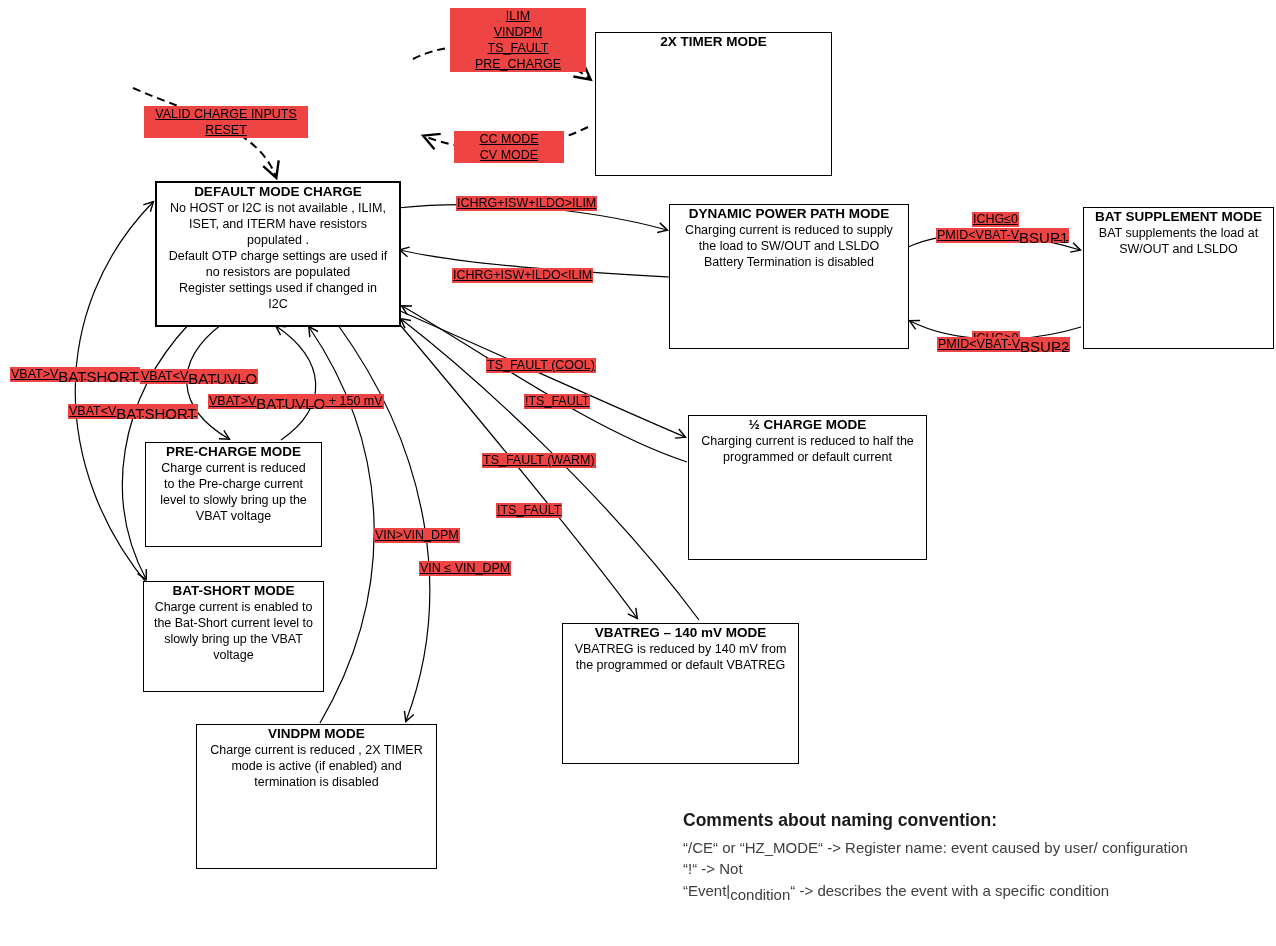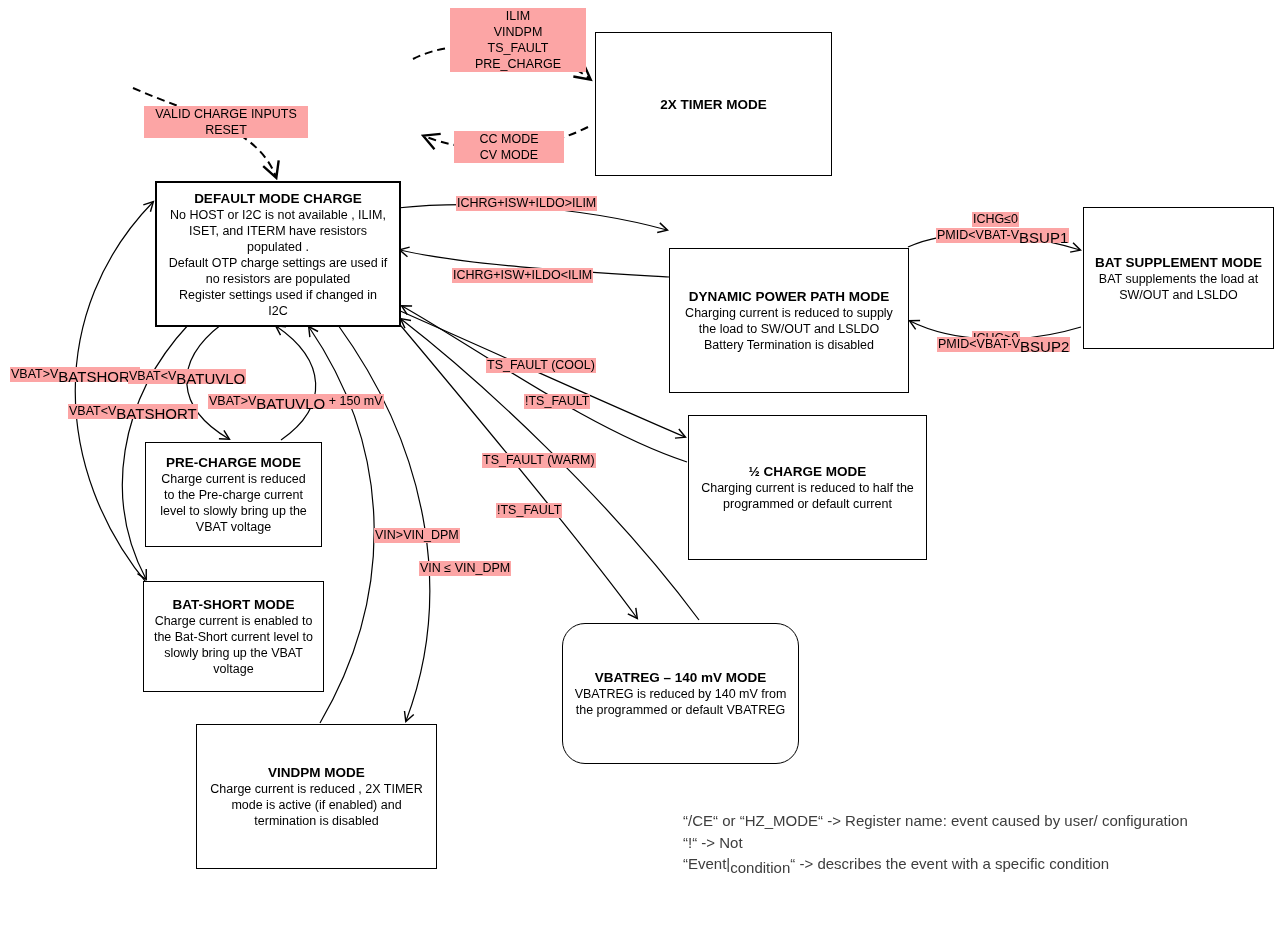--- a/index.html
+++ b/index.html
@@ -1,24 +1,24 @@
 <!DOCTYPE html>
 <html><head>
 <meta charset="utf-8">
 <style>
   html,body{margin:0;padding:0;background:#fff;}
   #canvas{position:relative;width:1276px;height:946px;background:#fff;overflow:hidden;
           font-family:"Liberation Sans",sans-serif;color:#000;}
   #wires{position:absolute;left:0;top:0;z-index:1;}
   .box{position:absolute;z-index:2;border:1.5px solid #000;background:#fff;
-       display:flex;flex-direction:column;align-items:center;justify-content:center;
+       display:flex;flex-direction:column;align-items:center;
        text-align:center;font-size:12.5px;line-height:16px;}
   .box-title{font-weight:bold;font-size:13.5px;line-height:17px;}
-  .lbl{position:absolute;z-index:3;background:#fca5a5;font-size:12.5px;line-height:15px;
-       white-space:nowrap;padding:0 1px;}
+  .lbl{position:absolute;z-index:3;background:#ef4444;font-size:12.5px;line-height:15px;
+       white-space:nowrap;padding:0 1px;text-decoration:underline;}
   .stack{text-align:center;line-height:16px;}
   sub{font-size:15px;vertical-align:sub;line-height:0;}
   .comments{position:absolute;z-index:3;color:#3d3d3d;font-size:15px;line-height:21.5px;}
   .c-head{font-weight:bold;font-size:17.5px;color:#1a1a1a;margin-bottom:5px;}
 </style>
 </head>
 <body>
 
 <div id="canvas">
 
@@ -65,21 +65,21 @@
     <div class="box-title">DEFAULT MODE CHARGE</div>
     <div>No HOST or I2C is not available , ILIM,</div>
     <div>ISET, and ITERM have resistors</div>
     <div>populated .</div>
     <div>Default OTP charge settings are used if</div>
     <div>no resistors are populated</div>
     <div>Register settings used if changed in</div>
     <div>I2C</div>
   </div>
 
-  <div class="box" style="left:669px;top:204px;width:238px;height:143px;margin-top:44px;">
+  <div class="box" style="left:669px;top:204px;width:238px;height:143px;">
     <div class="box-title">DYNAMIC POWER PATH MODE</div>
     <div>Charging current is reduced to supply</div>
     <div>the load to SW/OUT and LSLDO</div>
     <div>Battery Termination is disabled</div>
   </div>
 
   <div class="box" style="left:1083px;top:207px;width:189px;height:140px;">
     <div class="box-title">BAT SUPPLEMENT MODE</div>
     <div>BAT supplements the load at</div>
     <div>SW/OUT and LSLDO</div>
@@ -107,21 +107,21 @@
     <div>mode is active (if enabled) and</div>
     <div>termination is disabled</div>
   </div>
 
   <div class="box" style="left:688px;top:415px;width:237px;height:143px;">
     <div class="box-title">½ CHARGE MODE</div>
     <div>Charging current is reduced to half the</div>
     <div>programmed or default current</div>
   </div>
 
-  <div class="box" style="left:562px;top:623px;width:235px;height:139px;border-radius:23px;">
+  <div class="box" style="left:562px;top:623px;width:235px;height:139px;">
     <div class="box-title">VBATREG – 140 mV MODE</div>
     <div>VBATREG is reduced by 140 mV from</div>
     <div>the programmed or default VBATREG</div>
   </div>
 
   <div class="lbl stack" style="left:450px;top:8px;width:134px;">
     <div>ILIM</div>
     <div>VINDPM</div>
     <div>TS_FAULT</div>
     <div>PRE_CHARGE</div>
@@ -145,39 +145,40 @@
     <span>PMID&lt;VBAT-V</span><sub>BSUP1</sub>
   </div>
   <div class="lbl" style="left:972px;top:320px;margin-top:11px;">ICHG&gt;0</div>
   <div class="lbl" style="left:937px;top:337px;">
     <span>PMID&lt;VBAT-V</span><sub>BSUP2</sub>
   </div>
 
   <div class="lbl" style="left:10px;top:367px;">
     <span>VBAT&gt;V</span><sub>BATSHORT</sub>
   </div>
-  <div class="lbl" style="left:128px;top:369px;">
+  <div class="lbl" style="left:140px;top:369px;">
     <span>VBAT&lt;V</span><sub>BATUVLO</sub>
   </div>
   <div class="lbl" style="left:68px;top:404px;">
     <span>VBAT&lt;V</span><sub>BATSHORT</sub>
   </div>
   <div class="lbl" style="left:208px;top:394px;">
     <span>VBAT&gt;V</span><sub>BATUVLO</sub><span> + 150 mV</span>
   </div>
 
   <div class="lbl" style="left:486px;top:338px;margin-top:20px;">TS_FAULT (COOL)</div>
   <div class="lbl" style="left:524px;top:394px;">!TS_FAULT</div>
   <div class="lbl" style="left:482px;top:453px;">TS_FAULT (WARM)</div>
   <div class="lbl" style="left:496px;top:503px;">!TS_FAULT</div>
 
   <div class="lbl" style="left:374px;top:528px;text-align:right;">VIN&gt;VIN_DPM</div>
   <div class="lbl" style="left:419px;top:561px;">VIN ≤ VIN_DPM</div>
 
   <div class="comments" style="left:683px;top:810px;">
+    <div class="c-head">Comments about naming convention:</div>
     <div class="c-line">“/CE“ or “HZ_MODE“ -&gt; Register name: event caused by user/ configuration</div>
     <div class="c-line">“!“ -&gt; Not</div>
     <div class="c-line">
       <span>“Event|</span><sub>condition</sub><span>“ -&gt; describes the event with a specific condition</span>
     </div>
   </div>
 
 </div>
 
 </body></html>

